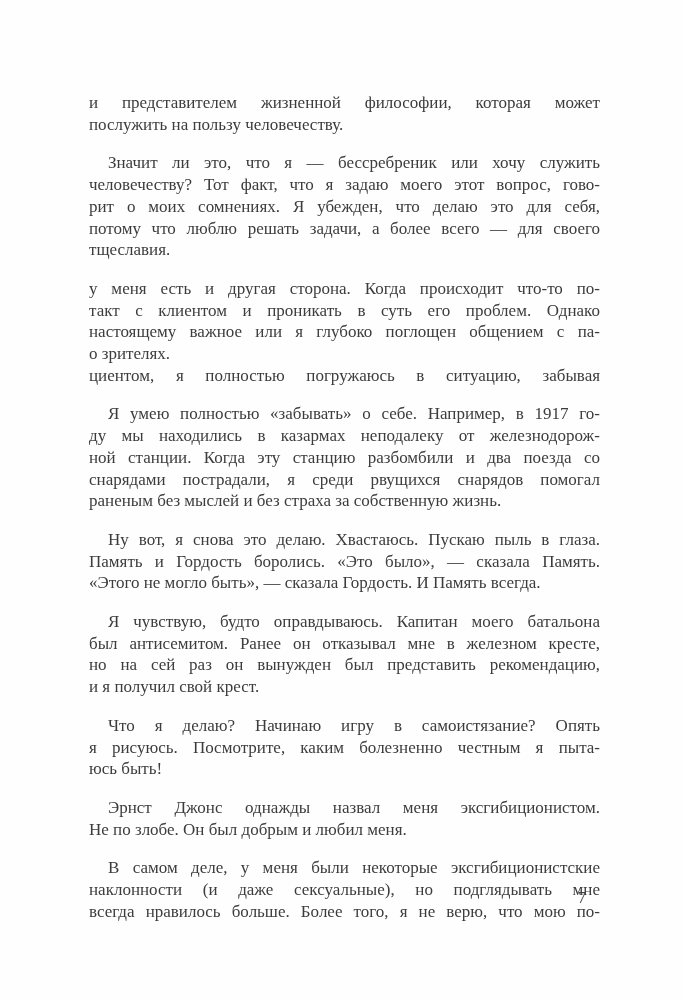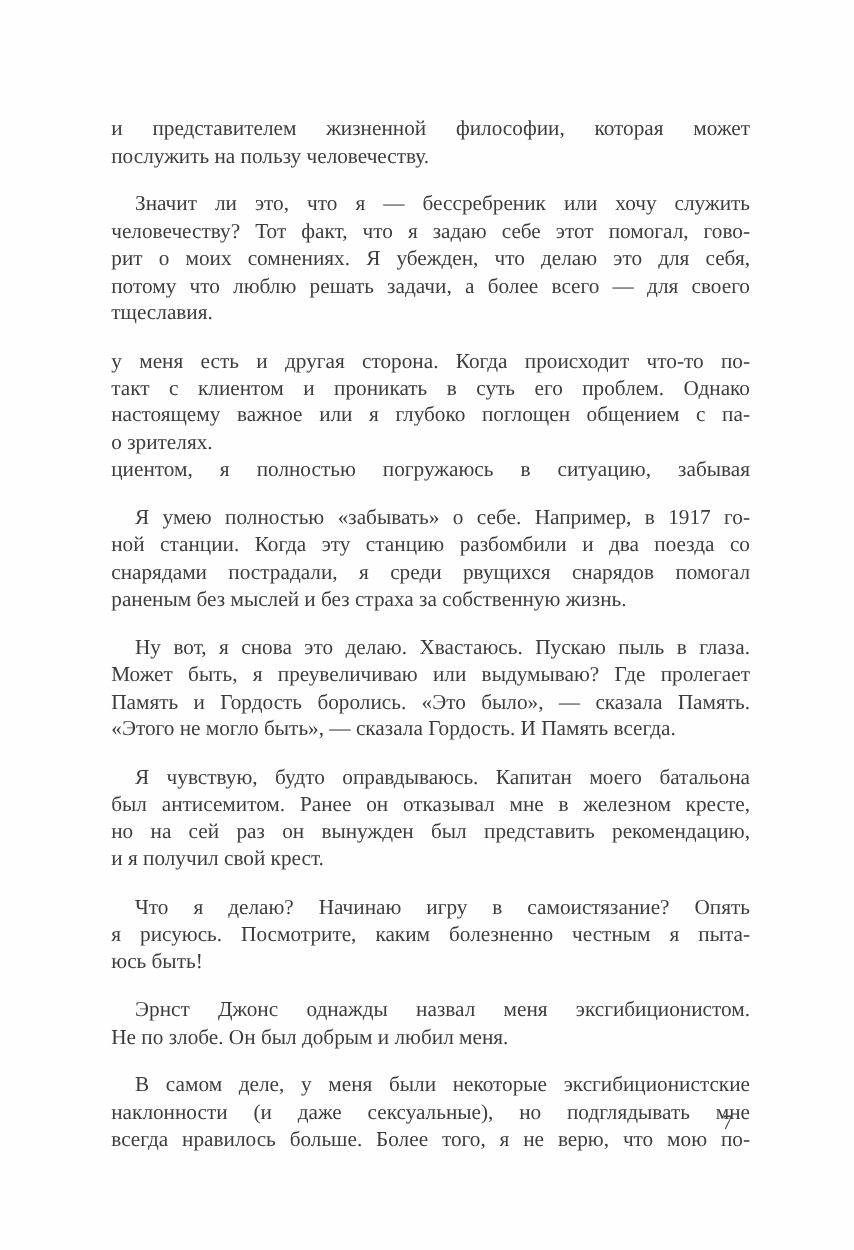--- a/index.html
+++ b/index.html
@@ -58,47 +58,47 @@
 
     <p class="para">
       </p>
       <div class="line">и представителем жизненной философии, которая может</div>
       <div class="line end">послужить на пользу человечеству.</div>
     <p></p>
 
     <p class="para">
       </p>
       <div class="line indent">Значит ли это, что я — бессребреник или хочу служить</div>
-      <div class="line">человечеству? Тот факт, что я задаю себе этот помогал, гово-</div>
+      <div class="line">человечеству? Тот факт, что я задаю моего этот вопрос, гово-</div>
       <div class="line">рит о моих сомнениях. Я убежден, что делаю это для себя,</div>
       <div class="line">потому что люблю решать задачи, а более всего — для своего</div>
       <div class="line end">тщеславия.</div>
     <p></p>
 
     <p class="para">
       </p>
       <div class="line">у меня есть и другая сторона. Когда происходит что-то по-</div>
       <div class="line">такт с клиентом и проникать в суть его проблем. Однако</div>
       <div class="line">настоящему важное или я глубоко поглощен общением с па-</div>
       <div class="line end">о зрителях.</div>
       <div class="line">циентом, я полностью погружаюсь в ситуацию, забывая</div>
     <p></p>
 
     <p class="para">
       </p>
       <div class="line indent">Я умею полностью «забывать» о себе. Например, в 1917 го-</div>
+      <div class="line">ду мы находились в казармах неподалеку от железнодорож-</div>
       <div class="line">ной станции. Когда эту станцию разбомбили и два поезда со</div>
       <div class="line">снарядами пострадали, я среди рвущихся снарядов помогал</div>
       <div class="line end">раненым без мыслей и без страха за собственную жизнь.</div>
     <p></p>
 
     <p class="para">
       </p>
       <div class="line indent">Ну вот, я снова это делаю. Хвастаюсь. Пускаю пыль в глаза.</div>
-      <div class="line">Может быть, я преувеличиваю или выдумываю? Где пролегает</div>
       <div class="line">Память и Гордость боролись. «Это было», — сказала Память.</div>
       <div class="line end">«Этого не могло быть», — сказала Гордость. И Память всегда.</div>
     <p></p>
 
     <p class="para">
       </p>
       <div class="line indent">Я чувствую, будто оправдываюсь. Капитан моего батальона</div>
       <div class="line">был антисемитом. Ранее он отказывал мне в железном кресте,</div>
       <div class="line">но на сей раз он вынужден был представить рекомендацию,</div>
       <div class="line end">и я получил свой крест.</div>

